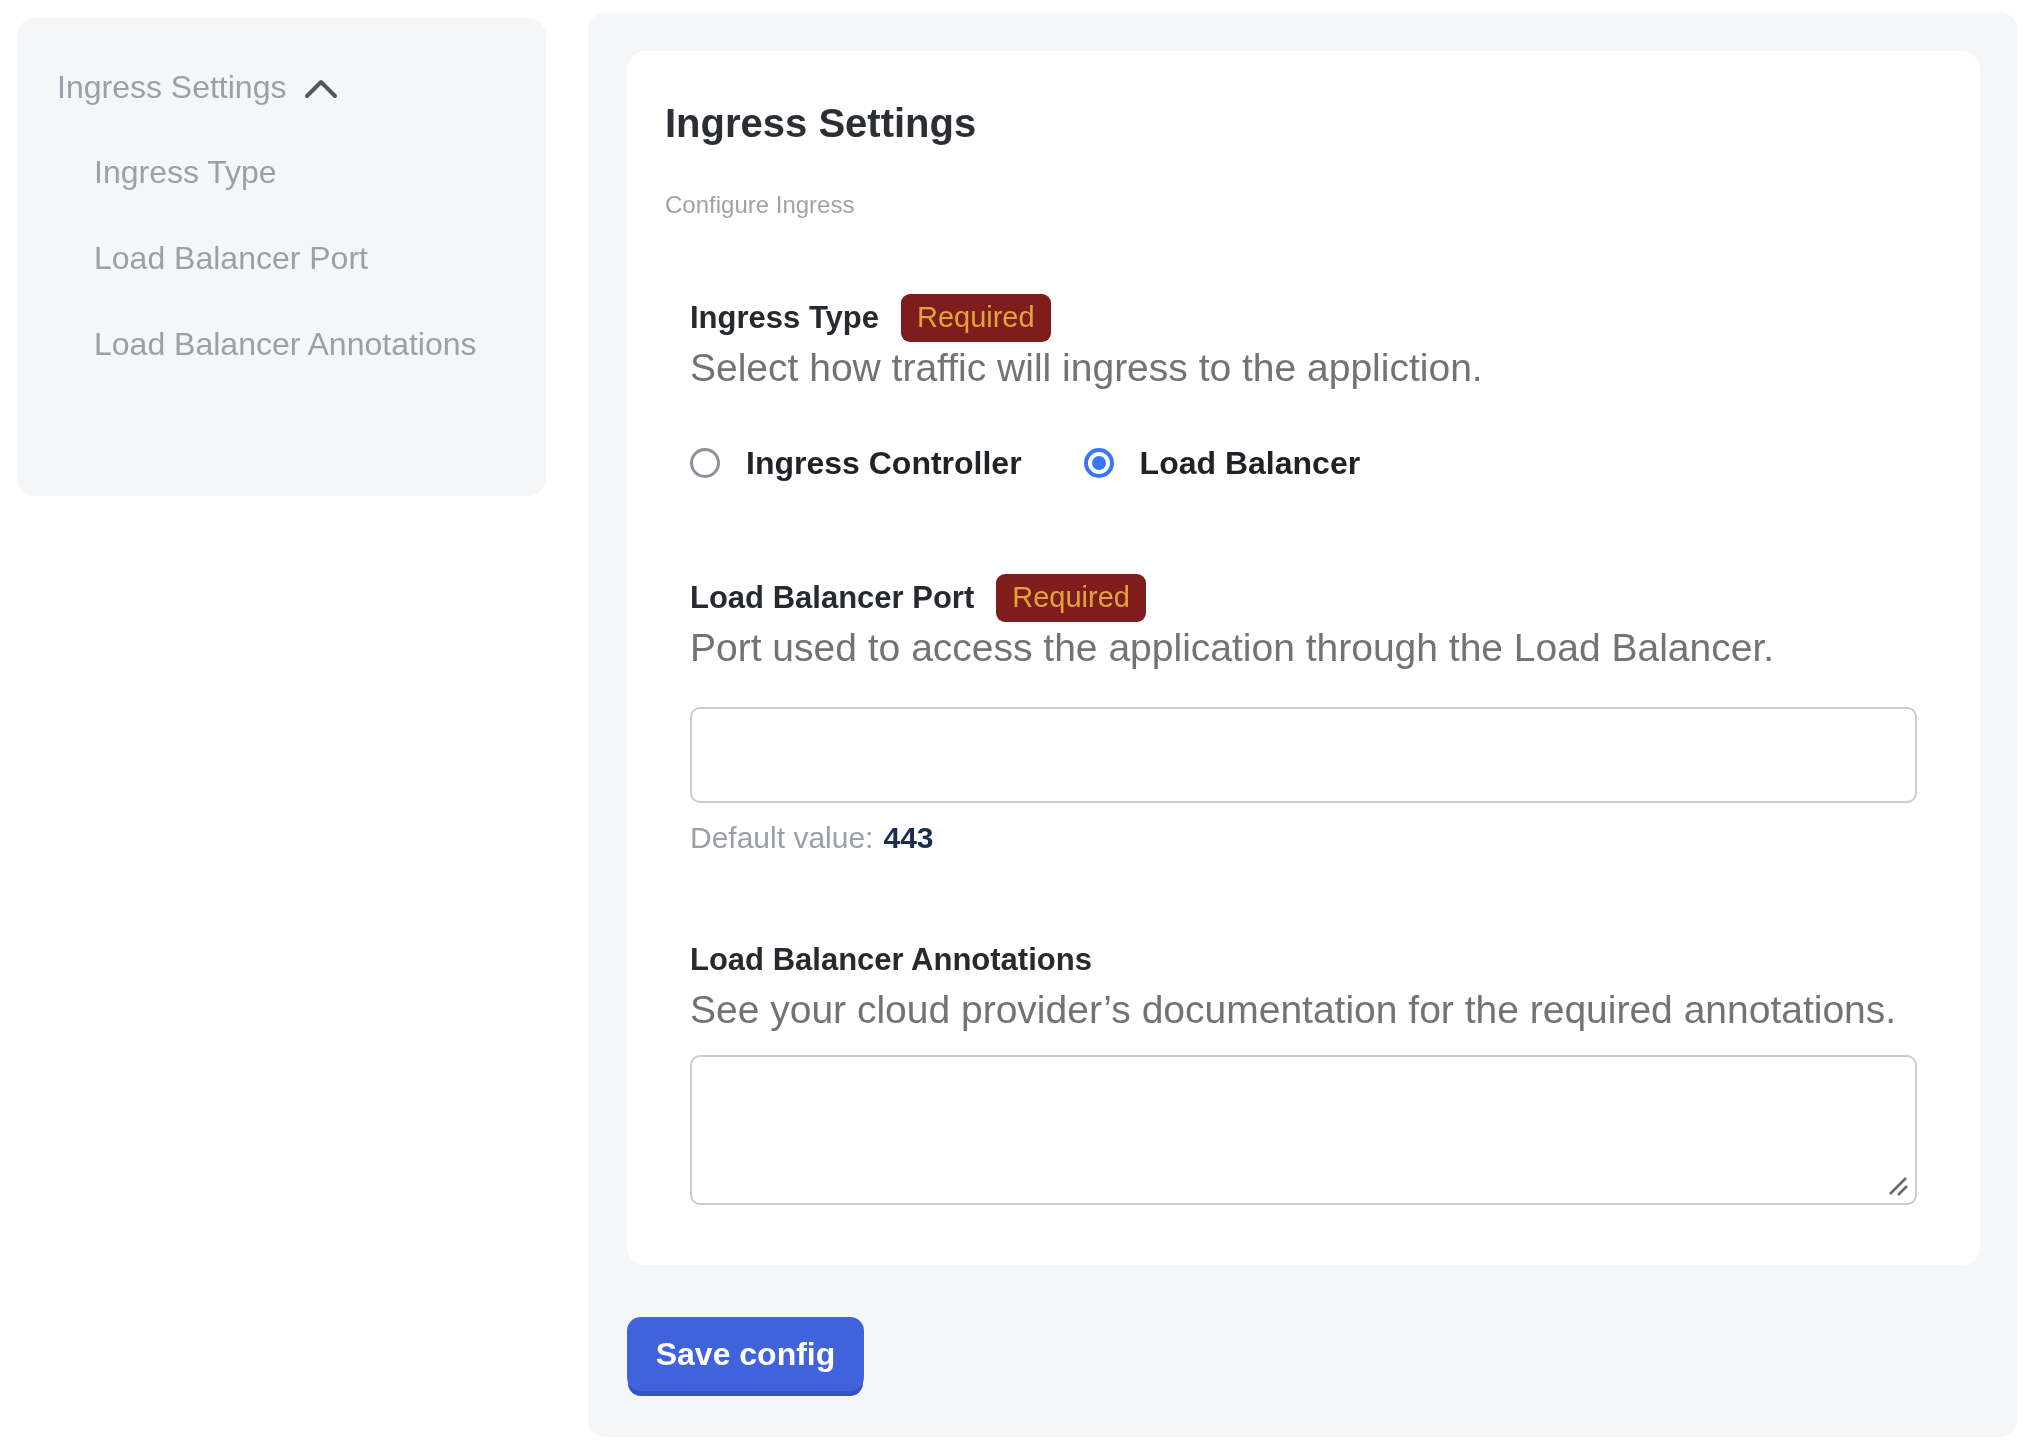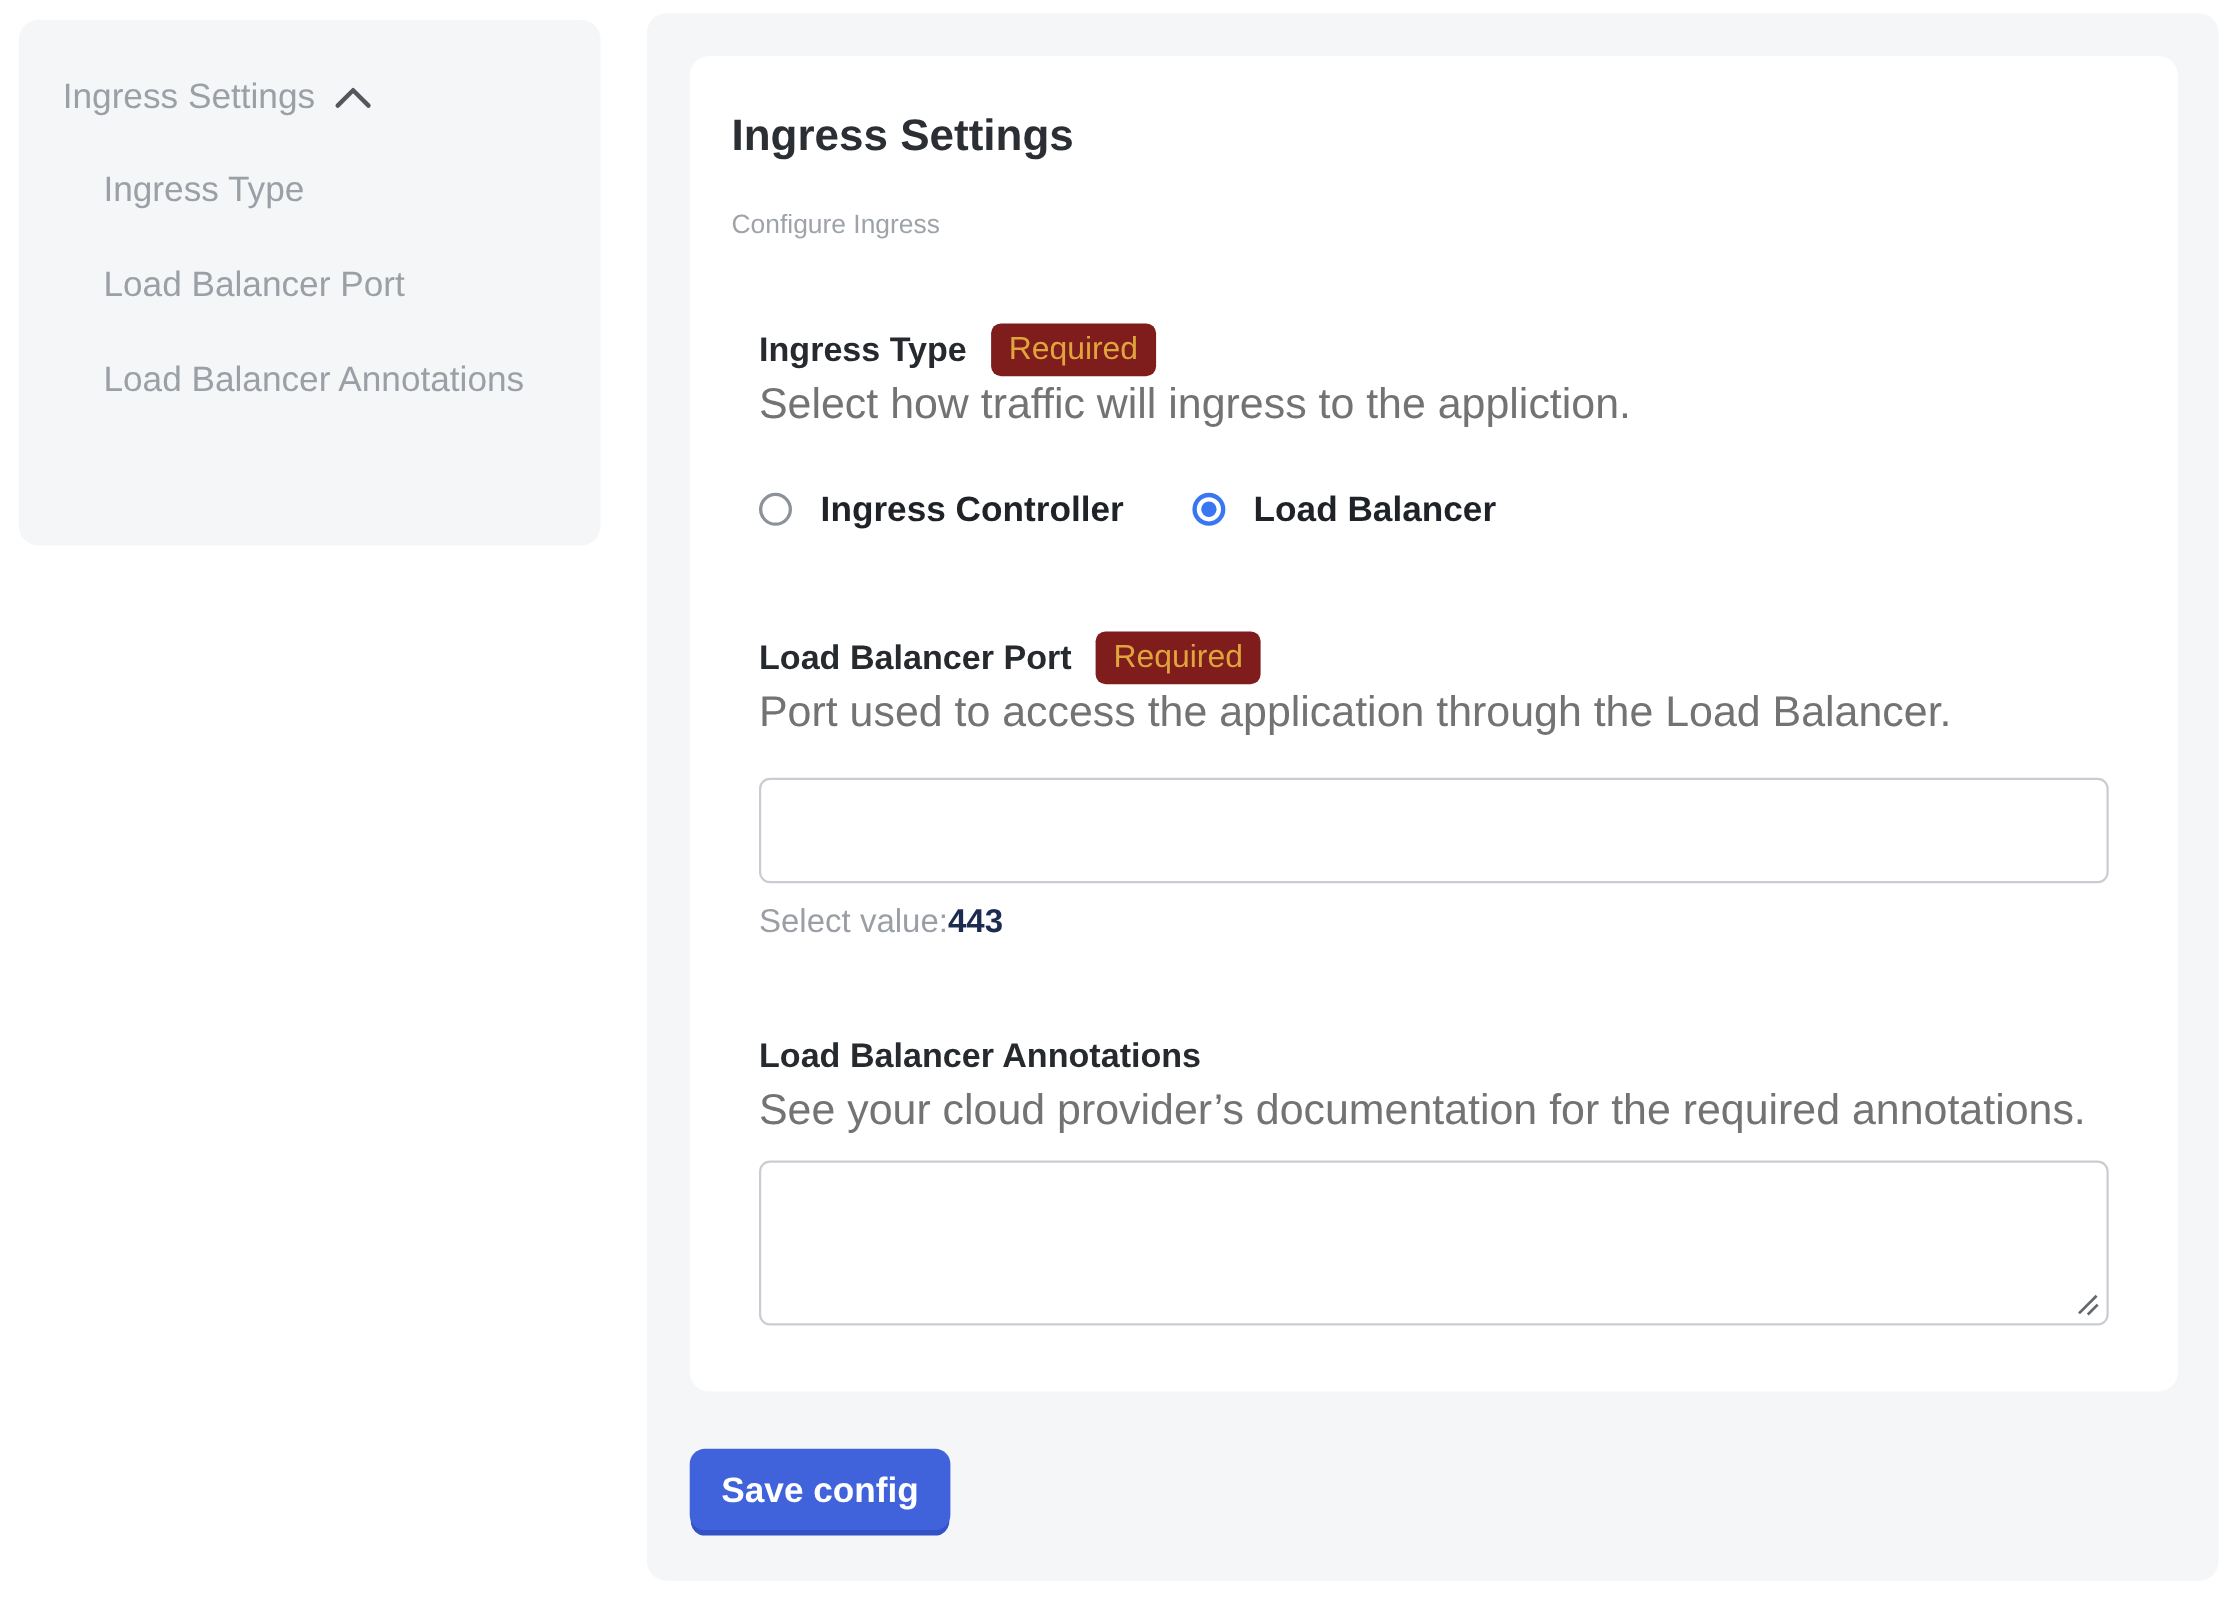--- a/index.html
+++ b/index.html
@@ -114,21 +114,21 @@
     border: 2px solid #c9cdd2;
     border-radius: 10px;
     background: #ffffff;
     font-size: 30px;
     padding: 0 24px;
     outline: none;
     font-family: "Liberation Sans", sans-serif;
   }
   .default-note { margin-top: 16px; font-size: 30px; line-height: 38px; }
   .default-note-label { color: #9a9fa5; }
-  .default-note-value { color: #1c2b50; font-weight: bold; }
+  .default-note-value { color: #1c2b50; font-weight: bold; margin-left: 10px; }
 
   
   .textarea-wrap { position: relative; margin-top: 26px; width: 1227px; height: 150px; }
   .annotations-textarea {
     width: 100%; height: 100%;
     border: 2px solid #c9cdd2;
     border-radius: 10px;
     background: #ffffff;
     resize: none;
     outline: none;
@@ -203,21 +203,21 @@
     </div>
 
     <div class="field field-lb-port">
       <div class="field-label-row">
         <span class="field-label">Load Balancer Port</span>
         <span class="required-badge">Required</span>
       </div>
       <div class="field-desc">Port used to access the application through the Load Balancer.</div>
       <input type="text" class="text-input" placeholder="" style="">
       <div class="default-note">
-        <span class="default-note-label">Select value:</span><span class="default-note-value">443</span>
+        <span class="default-note-label">Default value:</span><span class="default-note-value">443</span>
       </div>
     </div>
 
     <div class="field field-lb-annotations">
       <div class="field-label-row">
         <span class="field-label">Load Balancer Annotations</span>
       </div>
       <div class="field-desc">See your cloud provider’s documentation for the required annotations.</div>
       <div class="textarea-wrap">
         <textarea class="annotations-textarea" style=""></textarea>

